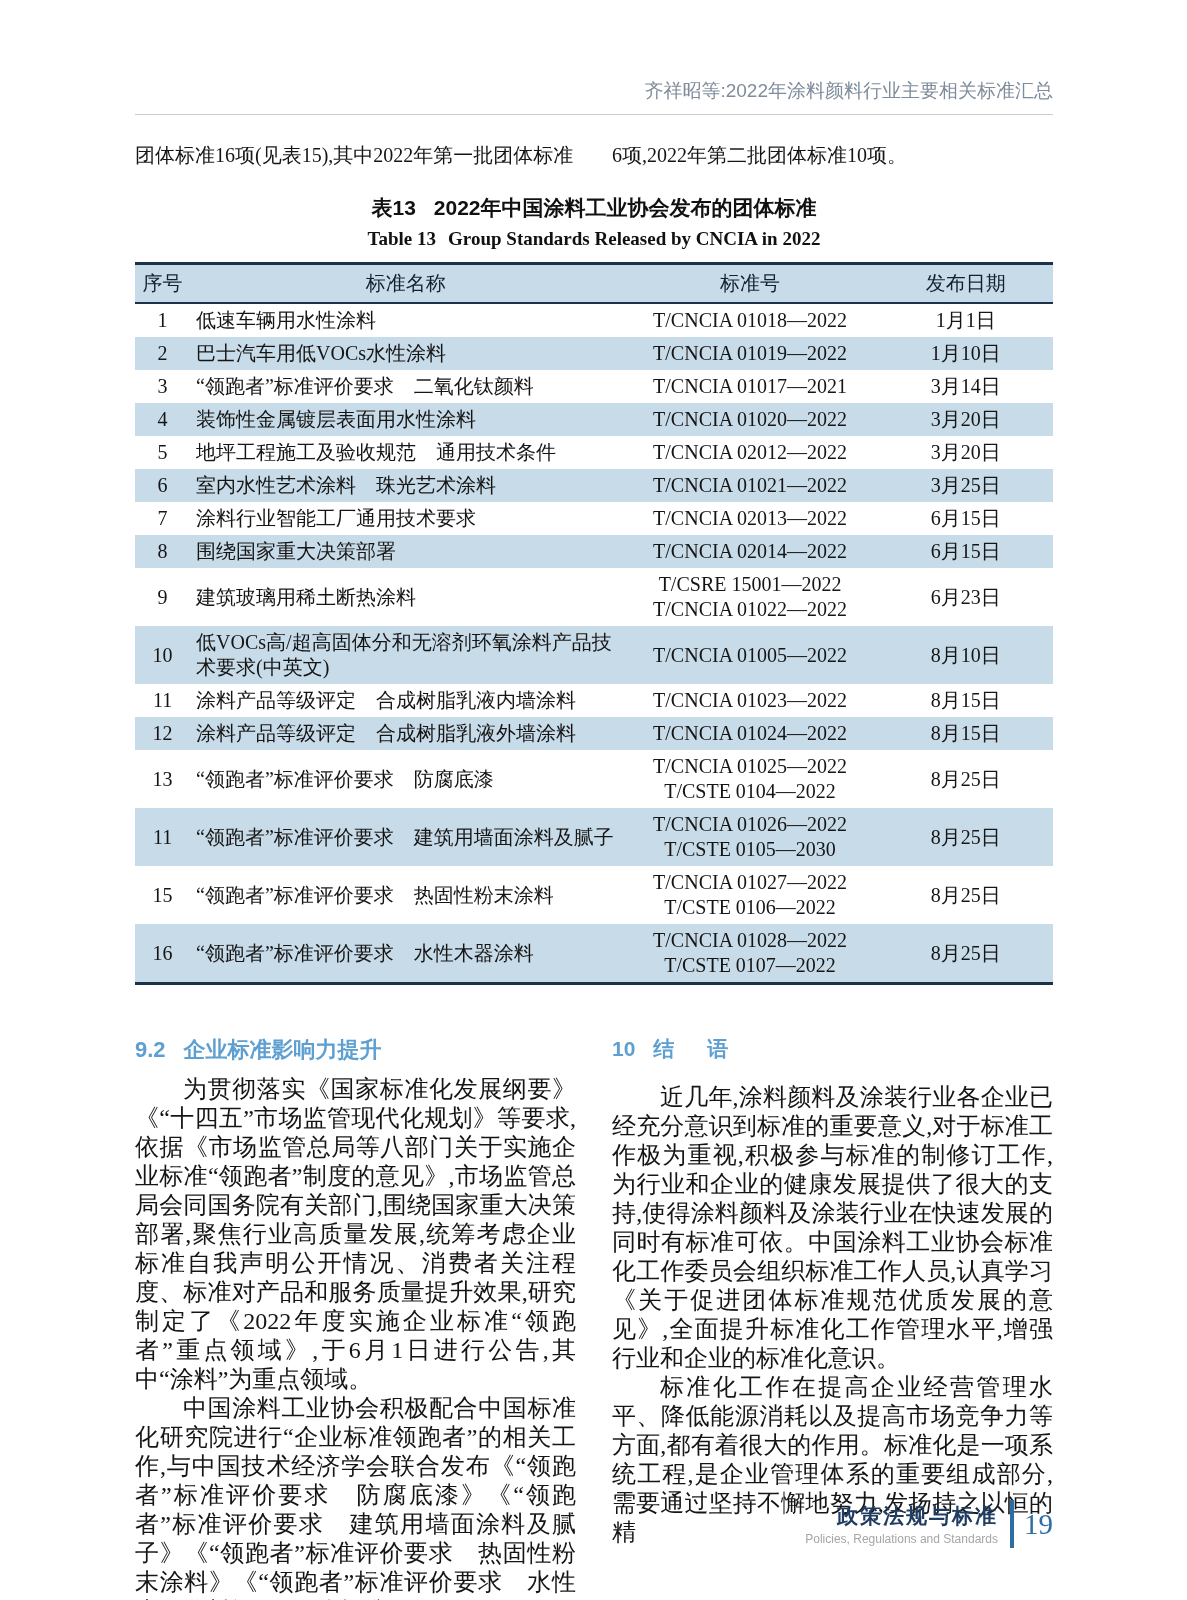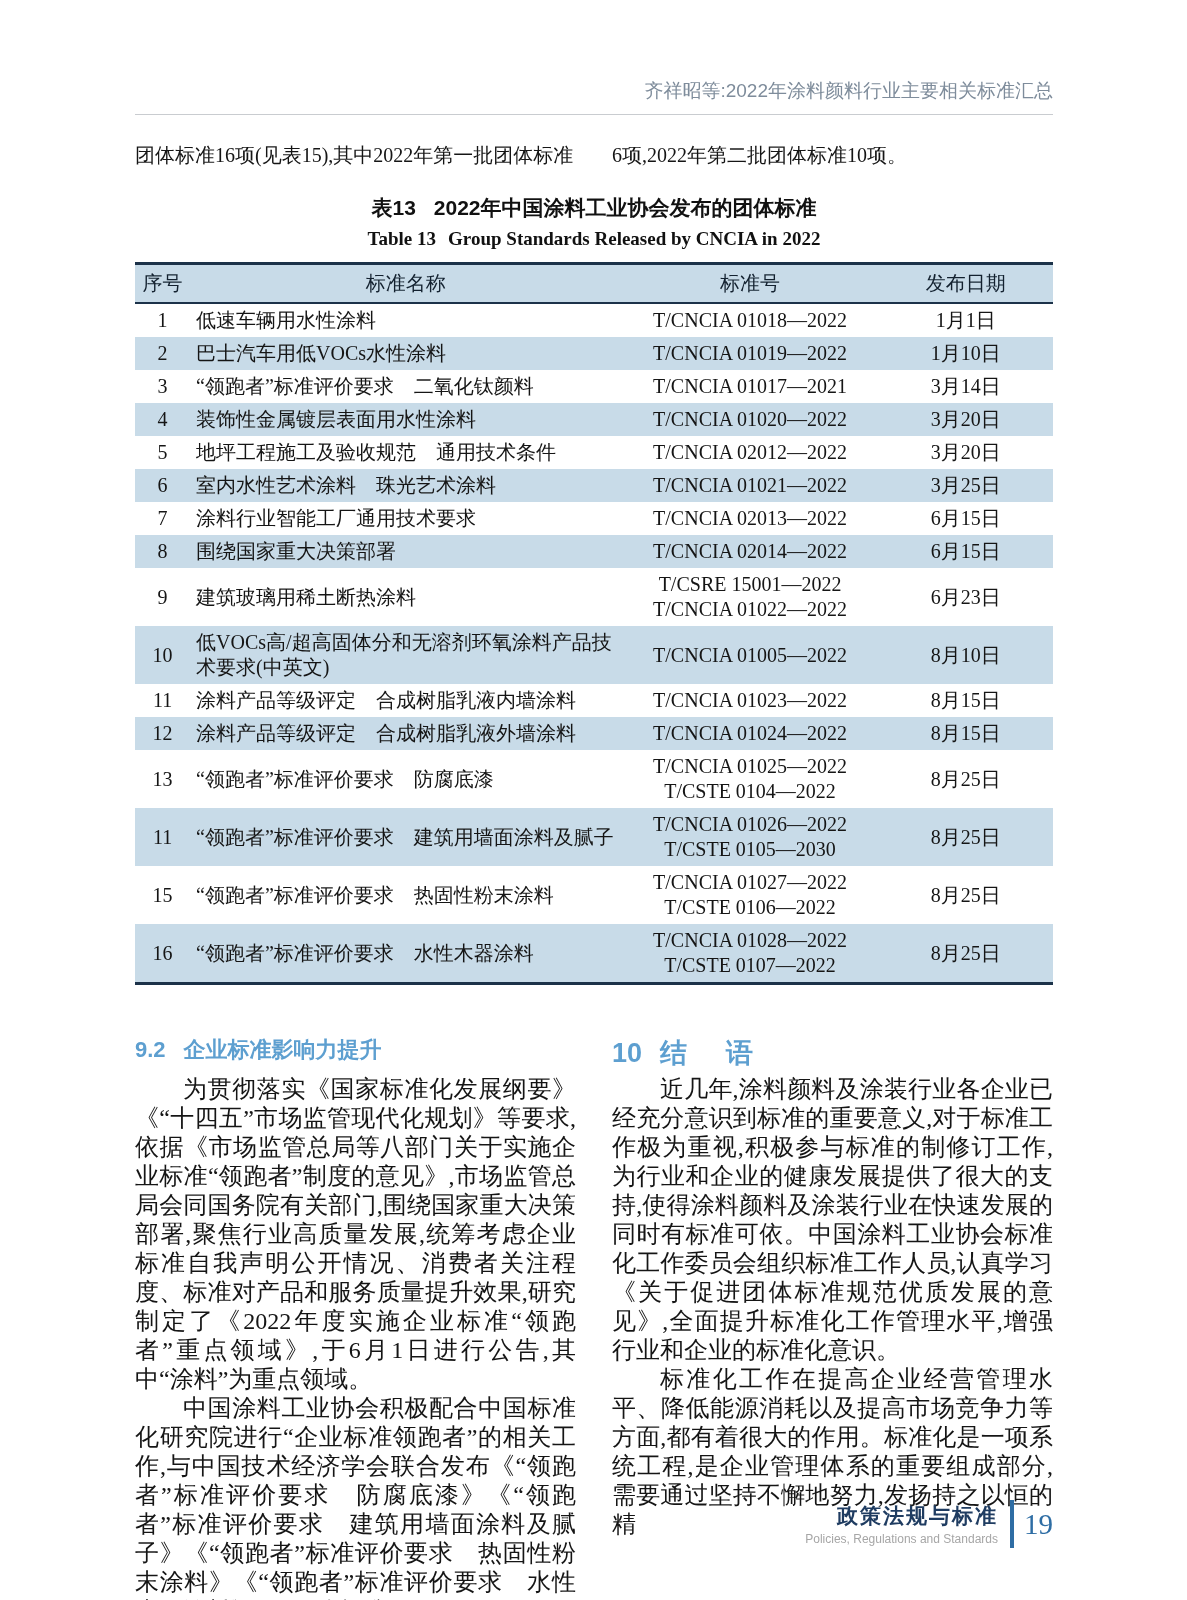--- a/index.html
+++ b/index.html
@@ -74,21 +74,21 @@
   .sections{display:flex;gap:36px;margin-top:50px;}
   .sections .col{flex:1;min-width:0;}
   .sec-heading{
     font-family:"Liberation Sans","DejaVu Sans",sans-serif;
     font-weight:bold;
     color:var(--accent);
     margin-bottom:10px;
   }
   .sec-heading .num{margin-right:18px;}
   .col-left .sec-heading{font-size:22px;}
-  .col-right .sec-heading{font-size:27px;margin-bottom:4px;}
+  .col-right .sec-heading{font-size:21px;margin-bottom:20px;}
   .col-right .sec-heading .title{letter-spacing:6px;}
   .paras p{
     font-size:24px;
     line-height:29px;
     text-align:justify;
     text-indent:2em;
     color:var(--ink);
   }
   .footer{
     position:absolute;

